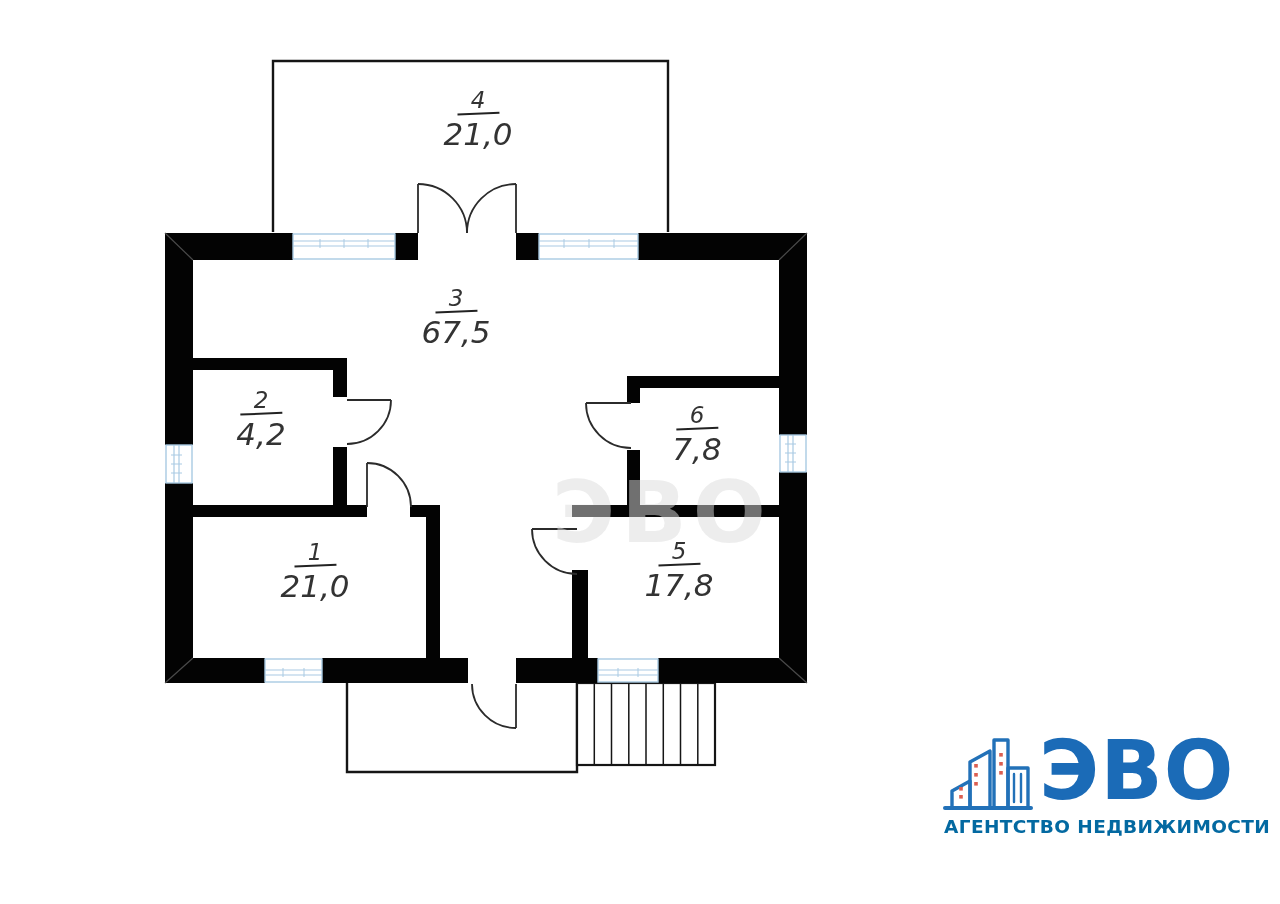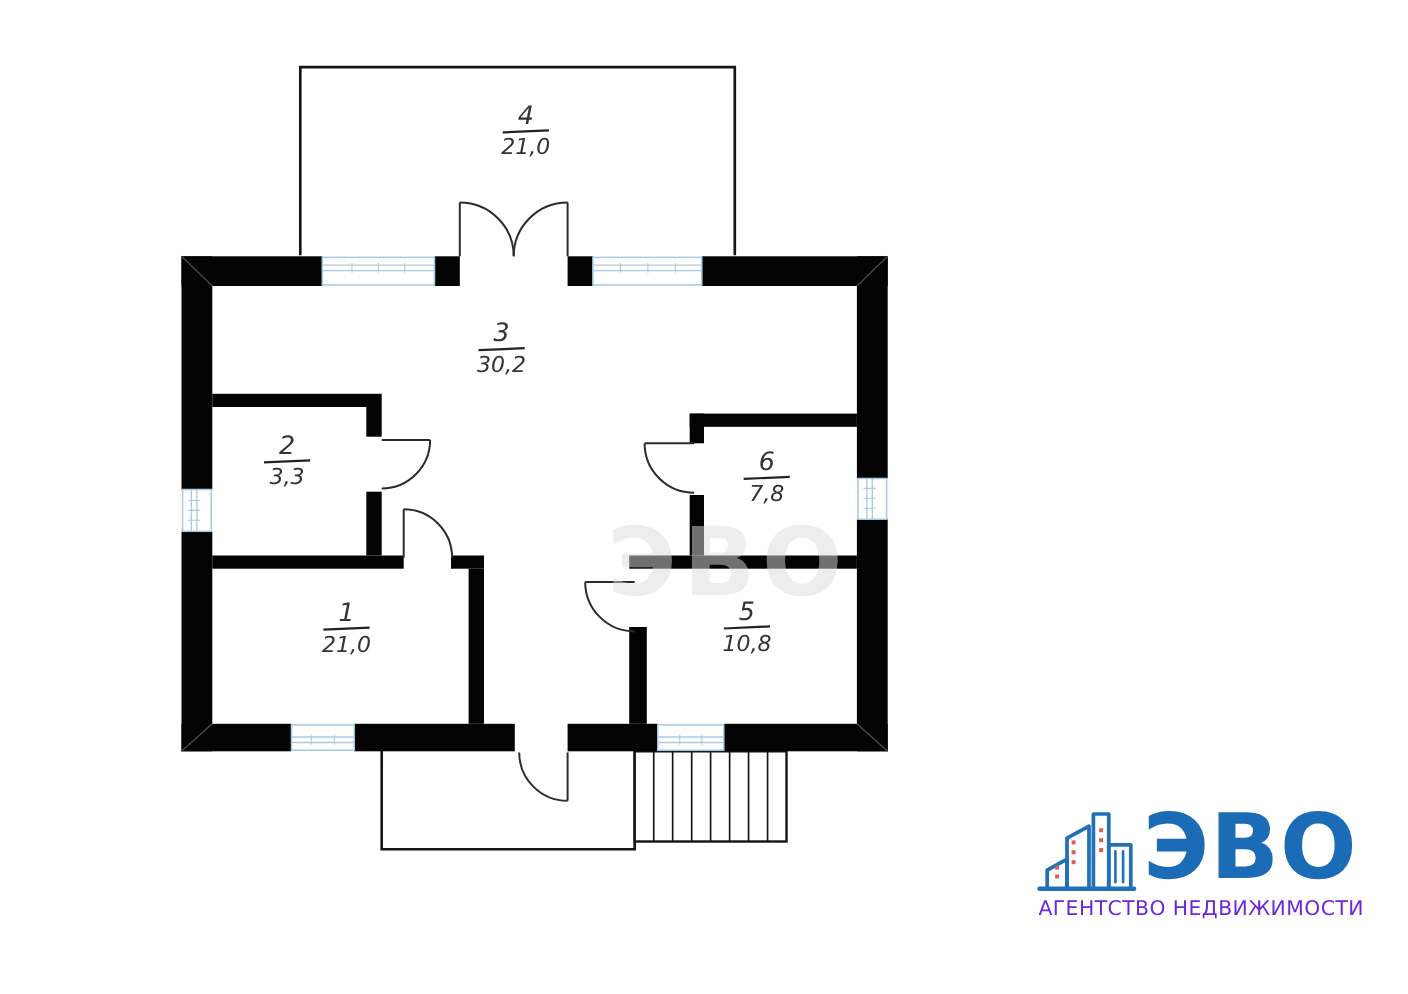--- a/index.html
+++ b/index.html
@@ -14,30 +14,30 @@
     font-size:86px;font-weight:bold;letter-spacing:6px;text-align:center;
     color:#dcdcdc;opacity:.5;line-height:100px;pointer-events:none;
     font-family:"DejaVu Sans",sans-serif;
   }
   .room-label{
     position:absolute;transform:translate(-50%,-50%);
     text-align:center;color:#333;font-style:italic;line-height:1.05;
   }
   .room-label .num{font-size:23px;min-width:42px;padding:0 2px;}
   .room-label .rule{width:42px;height:2px;background:#222;margin:1px auto 3px auto;transform:rotate(-2.5deg);}
-  .room-label .area{font-size:20px;white-space:nowrap;}
+  .room-label .area{font-size:31px;white-space:nowrap;}
   .logo{position:absolute;left:940px;top:728px;width:290px;height:118px;}
   .logo-icon{position:absolute;left:2px;top:2px;width:92px;height:82px;}
   .logo-name{
     position:absolute;left:99px;top:2px;font-size:82px;font-weight:bold;
     line-height:1;color:#1b6bb7;letter-spacing:1px;
   }
   .logo-tagline{
-    position:absolute;left:4px;top:88px;font-size:18.5px;font-weight:normal;
-    letter-spacing:.4px;color:#6d28d9;white-space:nowrap;
+    position:absolute;left:4px;top:88px;font-size:18.5px;font-weight:bold;
+    letter-spacing:.4px;color:#0369a1;white-space:nowrap;
   }
 </style>
 </head>
 <body>
 
 <div class="canvas">
 
   <svg class="plan-svg" viewBox="0 0 1280 904">
 
     <g stroke="#151515" stroke-width="2.4" fill="none">
@@ -180,45 +180,45 @@
 
   <div class="room-label" style="left:478px;top:119px;">
     <div class="num">4</div>
     <div class="rule"></div>
     <div class="area">21,0</div>
   </div>
 
   <div class="room-label" style="left:456px;top:317px;">
     <div class="num">3</div>
     <div class="rule"></div>
-    <div class="area">30,2</div>
+    <div class="area">67,5</div>
   </div>
 
   <div class="room-label" style="left:261px;top:419px;">
     <div class="num">2</div>
     <div class="rule"></div>
-    <div class="area">3,3</div>
+    <div class="area">4,2</div>
   </div>
 
   <div class="room-label" style="left:697px;top:434px;">
     <div class="num">6</div>
     <div class="rule"></div>
     <div class="area">7,8</div>
   </div>
 
   <div class="room-label" style="left:315px;top:571px;">
     <div class="num">1</div>
     <div class="rule"></div>
     <div class="area">21,0</div>
   </div>
 
   <div class="room-label" style="left:679px;top:570px;">
     <div class="num">5</div>
     <div class="rule"></div>
-    <div class="area">10,8</div>
+    <div class="area">17,8</div>
   </div>
 
   <div class="logo">
     <svg class="logo-icon" viewBox="0 0 92 82">
       <g stroke="#2271b8" stroke-width="3.4" fill="none" stroke-linejoin="round" stroke-linecap="round">
         <path d="M3,78 H89" stroke-width="4"></path>
         <path d="M10,78 V61 L28,51 V78"></path>
         <path d="M28,78 V32 L48,21 V78"></path>
         <path d="M52,78 V10 H66 V78"></path>
         <path d="M66,78 V38 H86 V78"></path>

